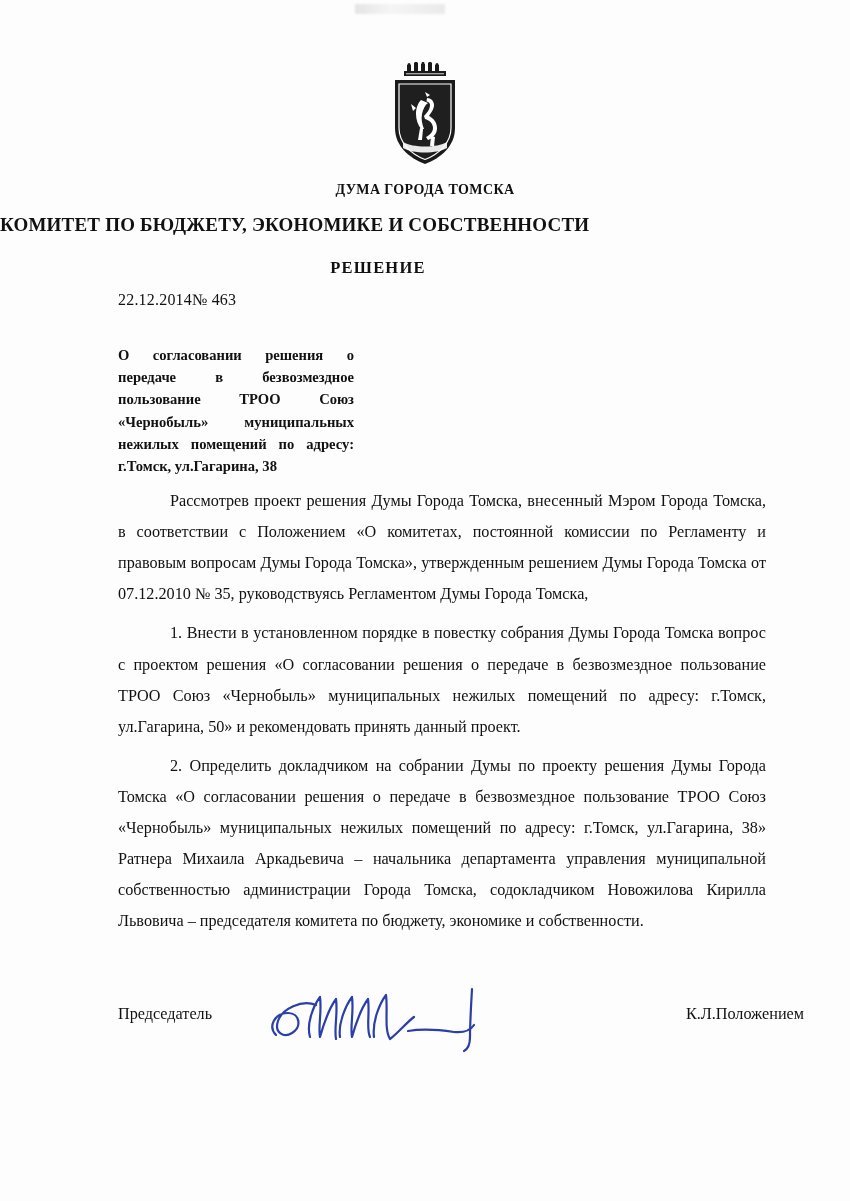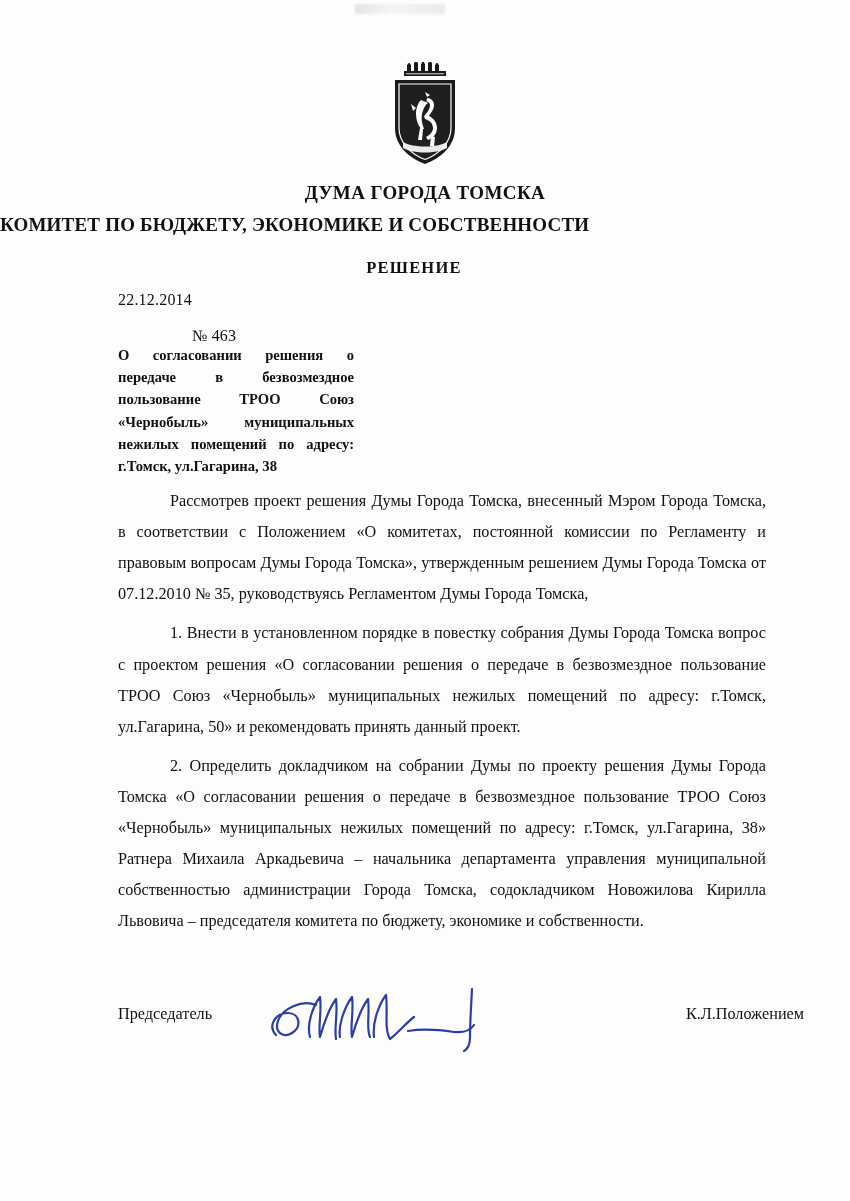--- a/index.html
+++ b/index.html
@@ -63,21 +63,21 @@
   }
 
   
   .org-title {
     position: absolute;
     top: 182px;
     left: 0;
     width: 850px;
     text-align: center;
     font-weight: bold;
-    font-size: 19px;
+    font-size: 14px;
     letter-spacing: 0.4px;
   }
   .committee-title {
     position: absolute;
     top: 214px;
     left: 0;
     width: 850px;
     text-align: left;
     font-weight: bold;
     font-size: 19px;
@@ -85,33 +85,32 @@
   }
   .doc-type {
     position: absolute;
     top: 258px;
     left: 0;
     width: 756px;
     text-align: center;
     font-weight: bold;
     font-size: 16.5px;
     letter-spacing: 1.2px;
-    margin-left: 36px;
   }
 
   .meta-row {
     position: absolute;
     top: 291px;
     left: 118px;
     width: 646px;
     display: flex;
     font-size: 16px;
   }
   .meta-date { letter-spacing: 0.2px; }
-  .meta-number { letter-spacing: 0.2px; margin-top: 36px; }
+  .meta-number { letter-spacing: 0.2px; }
 
   
   .subject {
     position: absolute;
     top: 344px;
     left: 118px;
     width: 236px;
     font-weight: bold;
     font-size: 14.6px;
     line-height: 1.52;

